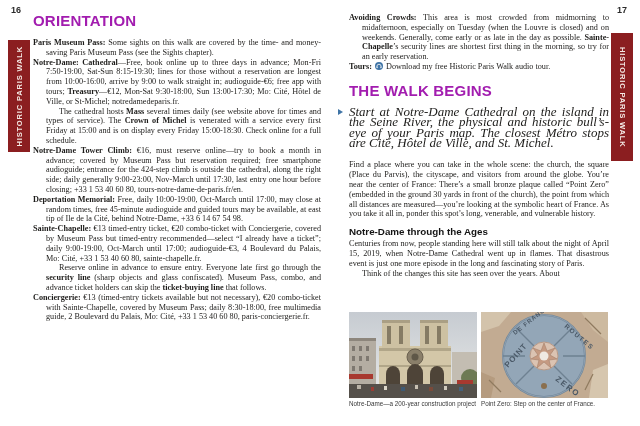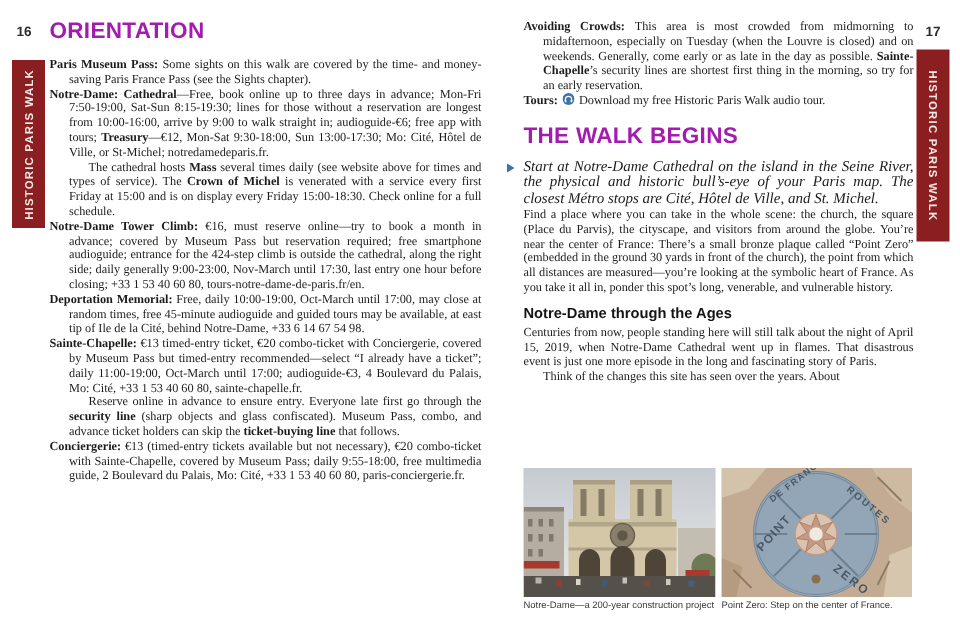--- a/index.html
+++ b/index.html
@@ -2,21 +2,21 @@
 <html><head>
 <meta charset="utf-8">
 <style>
   html,body { margin:0; padding:0; }
   body {
     width:640px; height:426px; position:relative; overflow:hidden;
     background:#ffffff; color:#1d1c1a;
     font-family:"Liberation Serif", serif;
   }
   .pagenum {
-    position:absolute; top:16px;
+    position:absolute; top:5px;
     font-family:"Liberation Sans", sans-serif; font-weight:bold;
     font-size:9px; color:#2b2b2b;
   }
   #pn-left { left:11px; }
   #pn-right { right:13px; }
 
   .tab {
     position:absolute; width:22px; background:#8b1e20;
     display:flex; align-items:center; justify-content:center;
   }
@@ -45,22 +45,22 @@
   p {
     margin:0; font-size:8.2px; line-height:9.8px; text-align:justify;
   }
   p.hang  { padding-left:13px; text-indent:-13px; }
   p.sub   { margin-left:13px; text-indent:13px; }
   p.first { text-indent:13px; }
   .b { font-weight:bold; }
   .i { font-style:italic; }
 
   .walk-start {
-    position:relative; margin:2px 0 0 0;
-    font-style:italic; font-size:10px; line-height:10.4px; text-align:justify;
+    position:relative; margin:2px 0 12px 0;
+    font-style:italic; font-size:13px; line-height:10.4px; text-align:justify;
   }
   .bullet {
     position:absolute; left:-11px; top:2px;
     width:0; height:0;
     border-left:5px solid #3f74a6;
     border-top:3.2px solid transparent;
     border-bottom:3.2px solid transparent;
   }
   .inline-icon { display:inline-block; vertical-align:-1px; margin:0 1px; }
   .inline-icon svg { display:block; }
@@ -80,28 +80,28 @@
 </head>
 <body>
 
 <div>
   <span id="pn-left" class="pagenum">16</span>
   <div class="tab tab-left">
     <span>HISTORIC PARIS WALK</span>
   </div>
   <div class="col-left">
     <h1>ORIENTATION</h1>
-    <p class="hang"><span class="b">Paris Museum Pass: </span><span>Some sights on this walk are covered by the time- and money-saving Paris France Pass (see the Sights chapter).</span></p>
+    <p class="hang"><span class="b">Paris Museum Pass: </span><span>Some sights on this walk are covered by the time- and money-saving Paris Museum Pass (see the Sights chapter).</span></p>
     <p class="hang"><span class="b">Notre-Dame: Cathedral</span><span>—Free, book online up to three days in advance; Mon-Fri 7:50-19:00, Sat-Sun 8:15-19:30; lines for those without a reservation are longest from 10:00-16:00, arrive by 9:00 to walk straight in; audioguide-€6; free app with tours; </span><span class="b">Treasury</span><span>—€12, Mon-Sat 9:30-18:00, Sun 13:00-17:30; Mo: Cité, Hôtel de Ville, or St-Michel; notredamedeparis.fr.</span></p>
     <p class="sub"><span>The cathedral hosts </span><span class="b">Mass</span><span> several times daily (see website above for times and types of service). The </span><span class="b">Crown of Michel</span><span> is venerated with a service every first Friday at 15:00 and is on display every Friday 15:00-18:30. Check online for a full schedule.</span></p>
     <p class="hang"><span class="b">Notre-Dame Tower Climb: </span><span>€16, must reserve online—try to book a month in advance; covered by Museum Pass but reservation required; free smartphone audioguide; entrance for the 424-step climb is outside the cathedral, along the right side; daily generally 9:00-23:00, Nov-March until 17:30, last entry one hour before closing; +33 1 53 40 60 80, tours-notre-dame-de-paris.fr/en.</span></p>
     <p class="hang"><span class="b">Deportation Memorial: </span><span>Free, daily 10:00-19:00, Oct-March until 17:00, may close at random times, free 45-minute audioguide and guided tours may be available, at east tip of Ile de la Cité, behind Notre-Dame, +33 6 14 67 54 98.</span></p>
-    <p class="hang"><span class="b">Sainte-Chapelle: </span><span>€13 timed-entry ticket, €20 combo-ticket with Conciergerie, covered by Museum Pass but timed-entry recommended—select “I already have a ticket”; daily 11:00-19:00, Oct-March until 17:00; audioguide-€3, 4 Boulevard du Palais, Mo: Cité, +33 1 53 40 60 80, sainte-chapelle.fr.</span></p>
+    <p class="hang"><span class="b">Sainte-Chapelle: </span><span>€13 timed-entry ticket, €20 combo-ticket with Conciergerie, covered by Museum Pass but timed-entry recommended—select “I already have a ticket”; daily 9:00-19:00, Oct-March until 17:00; audioguide-€3, 4 Boulevard du Palais, Mo: Cité, +33 1 53 40 60 80, sainte-chapelle.fr.</span></p>
     <p class="sub"><span>Reserve online in advance to ensure entry. Everyone late first go through the </span><span class="b">security line</span><span> (sharp objects and glass confiscated). Museum Pass, combo, and advance ticket holders can skip the </span><span class="b">ticket-buying line</span><span> that follows.</span></p>
-    <p class="hang"><span class="b">Conciergerie: </span><span>€13 (timed-entry tickets available but not necessary), €20 combo-ticket with Sainte-Chapelle, covered by Museum Pass; daily 9:55-18:00, free multimedia guide, 2 Boulevard du Palais, Mo: Cité, +33 1 53 40 60 80, paris-conciergerie.fr.</span></p>
+    <p class="hang"><span class="b">Conciergerie: </span><span>€13 (timed-entry tickets available but not necessary), €20 combo-ticket with Sainte-Chapelle, covered by Museum Pass; daily 8:30-18:00, free multimedia guide, 2 Boulevard du Palais, Mo: Cité, +33 1 53 40 60 80, paris-conciergerie.fr.</span></p>
   </div>
 </div>
 
 <div>
   <span id="pn-right" class="pagenum">17</span>
   <div class="tab tab-right">
     <span>HISTORIC PARIS WALK</span>
   </div>
   <div class="col-right">
     <p class="hang"><span class="b">Avoiding Crowds: </span><span>This area is most crowded from midmorning to midafternoon, especially on Tuesday (when the Louvre is closed) and on weekends. Generally, come early or as late in the day as possible. </span><span class="b">Sainte-Chapelle</span><span>’s security lines are shortest first thing in the morning, so try for an early reservation.</span></p>

